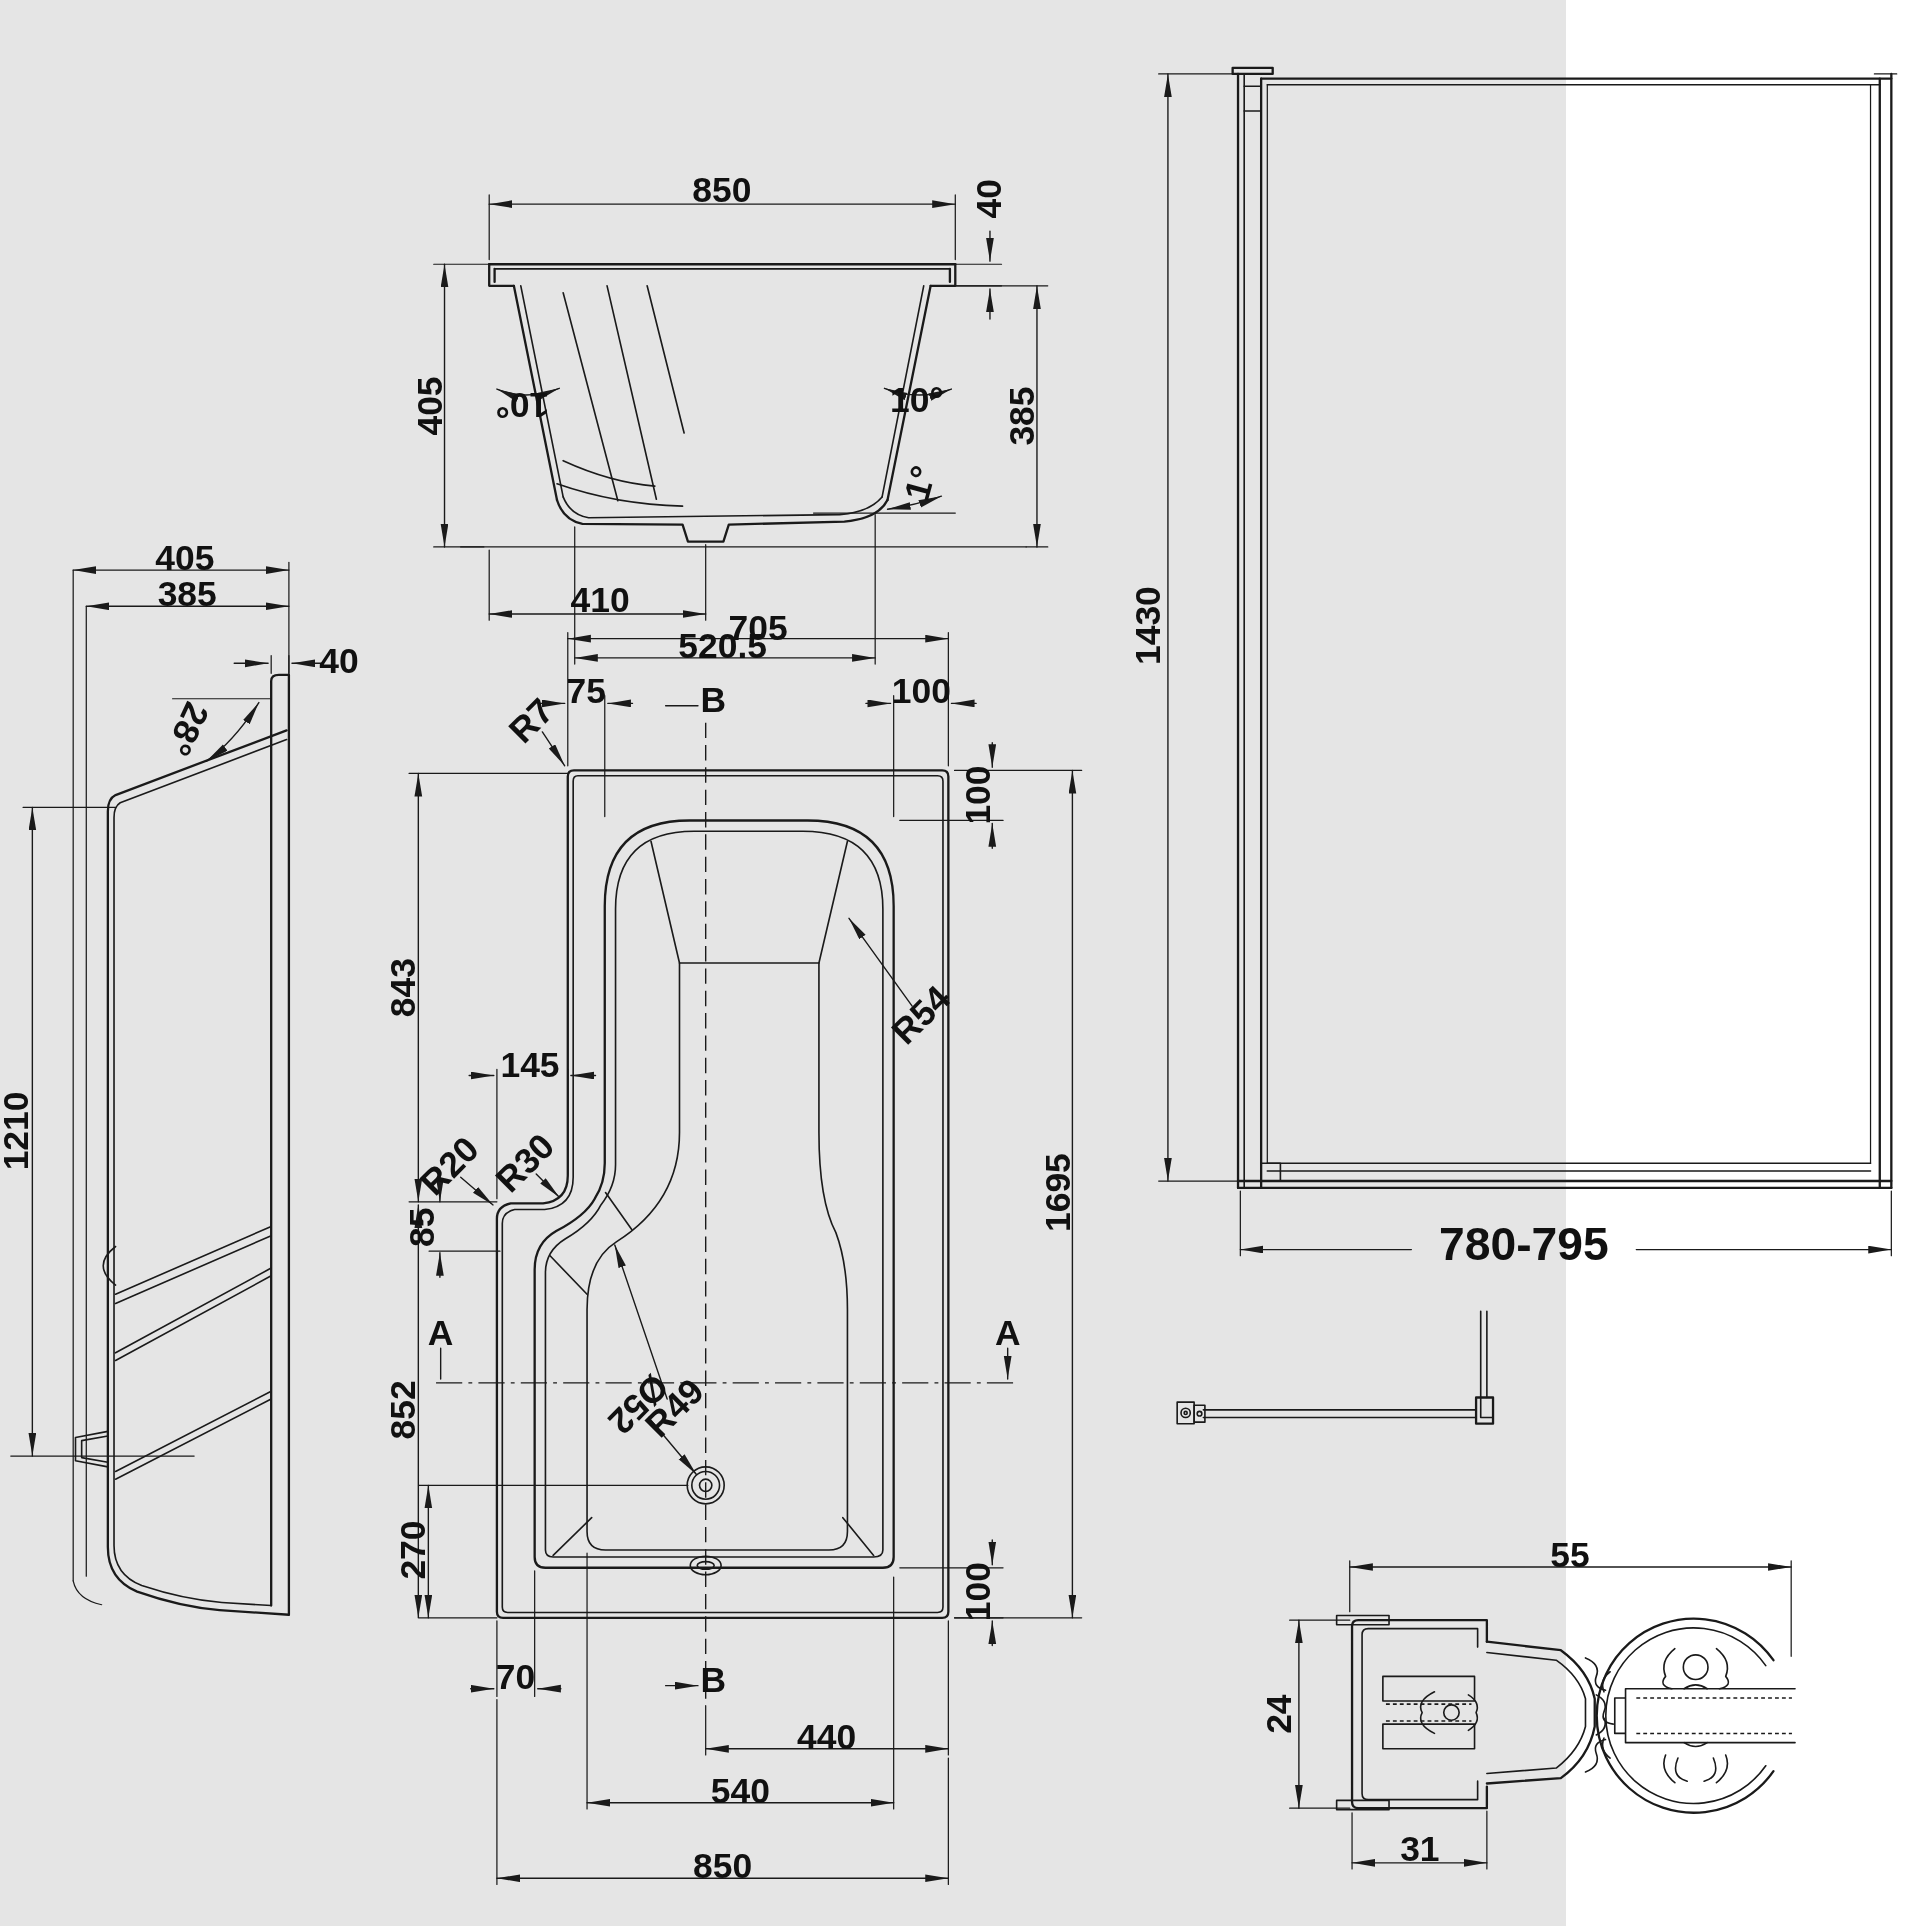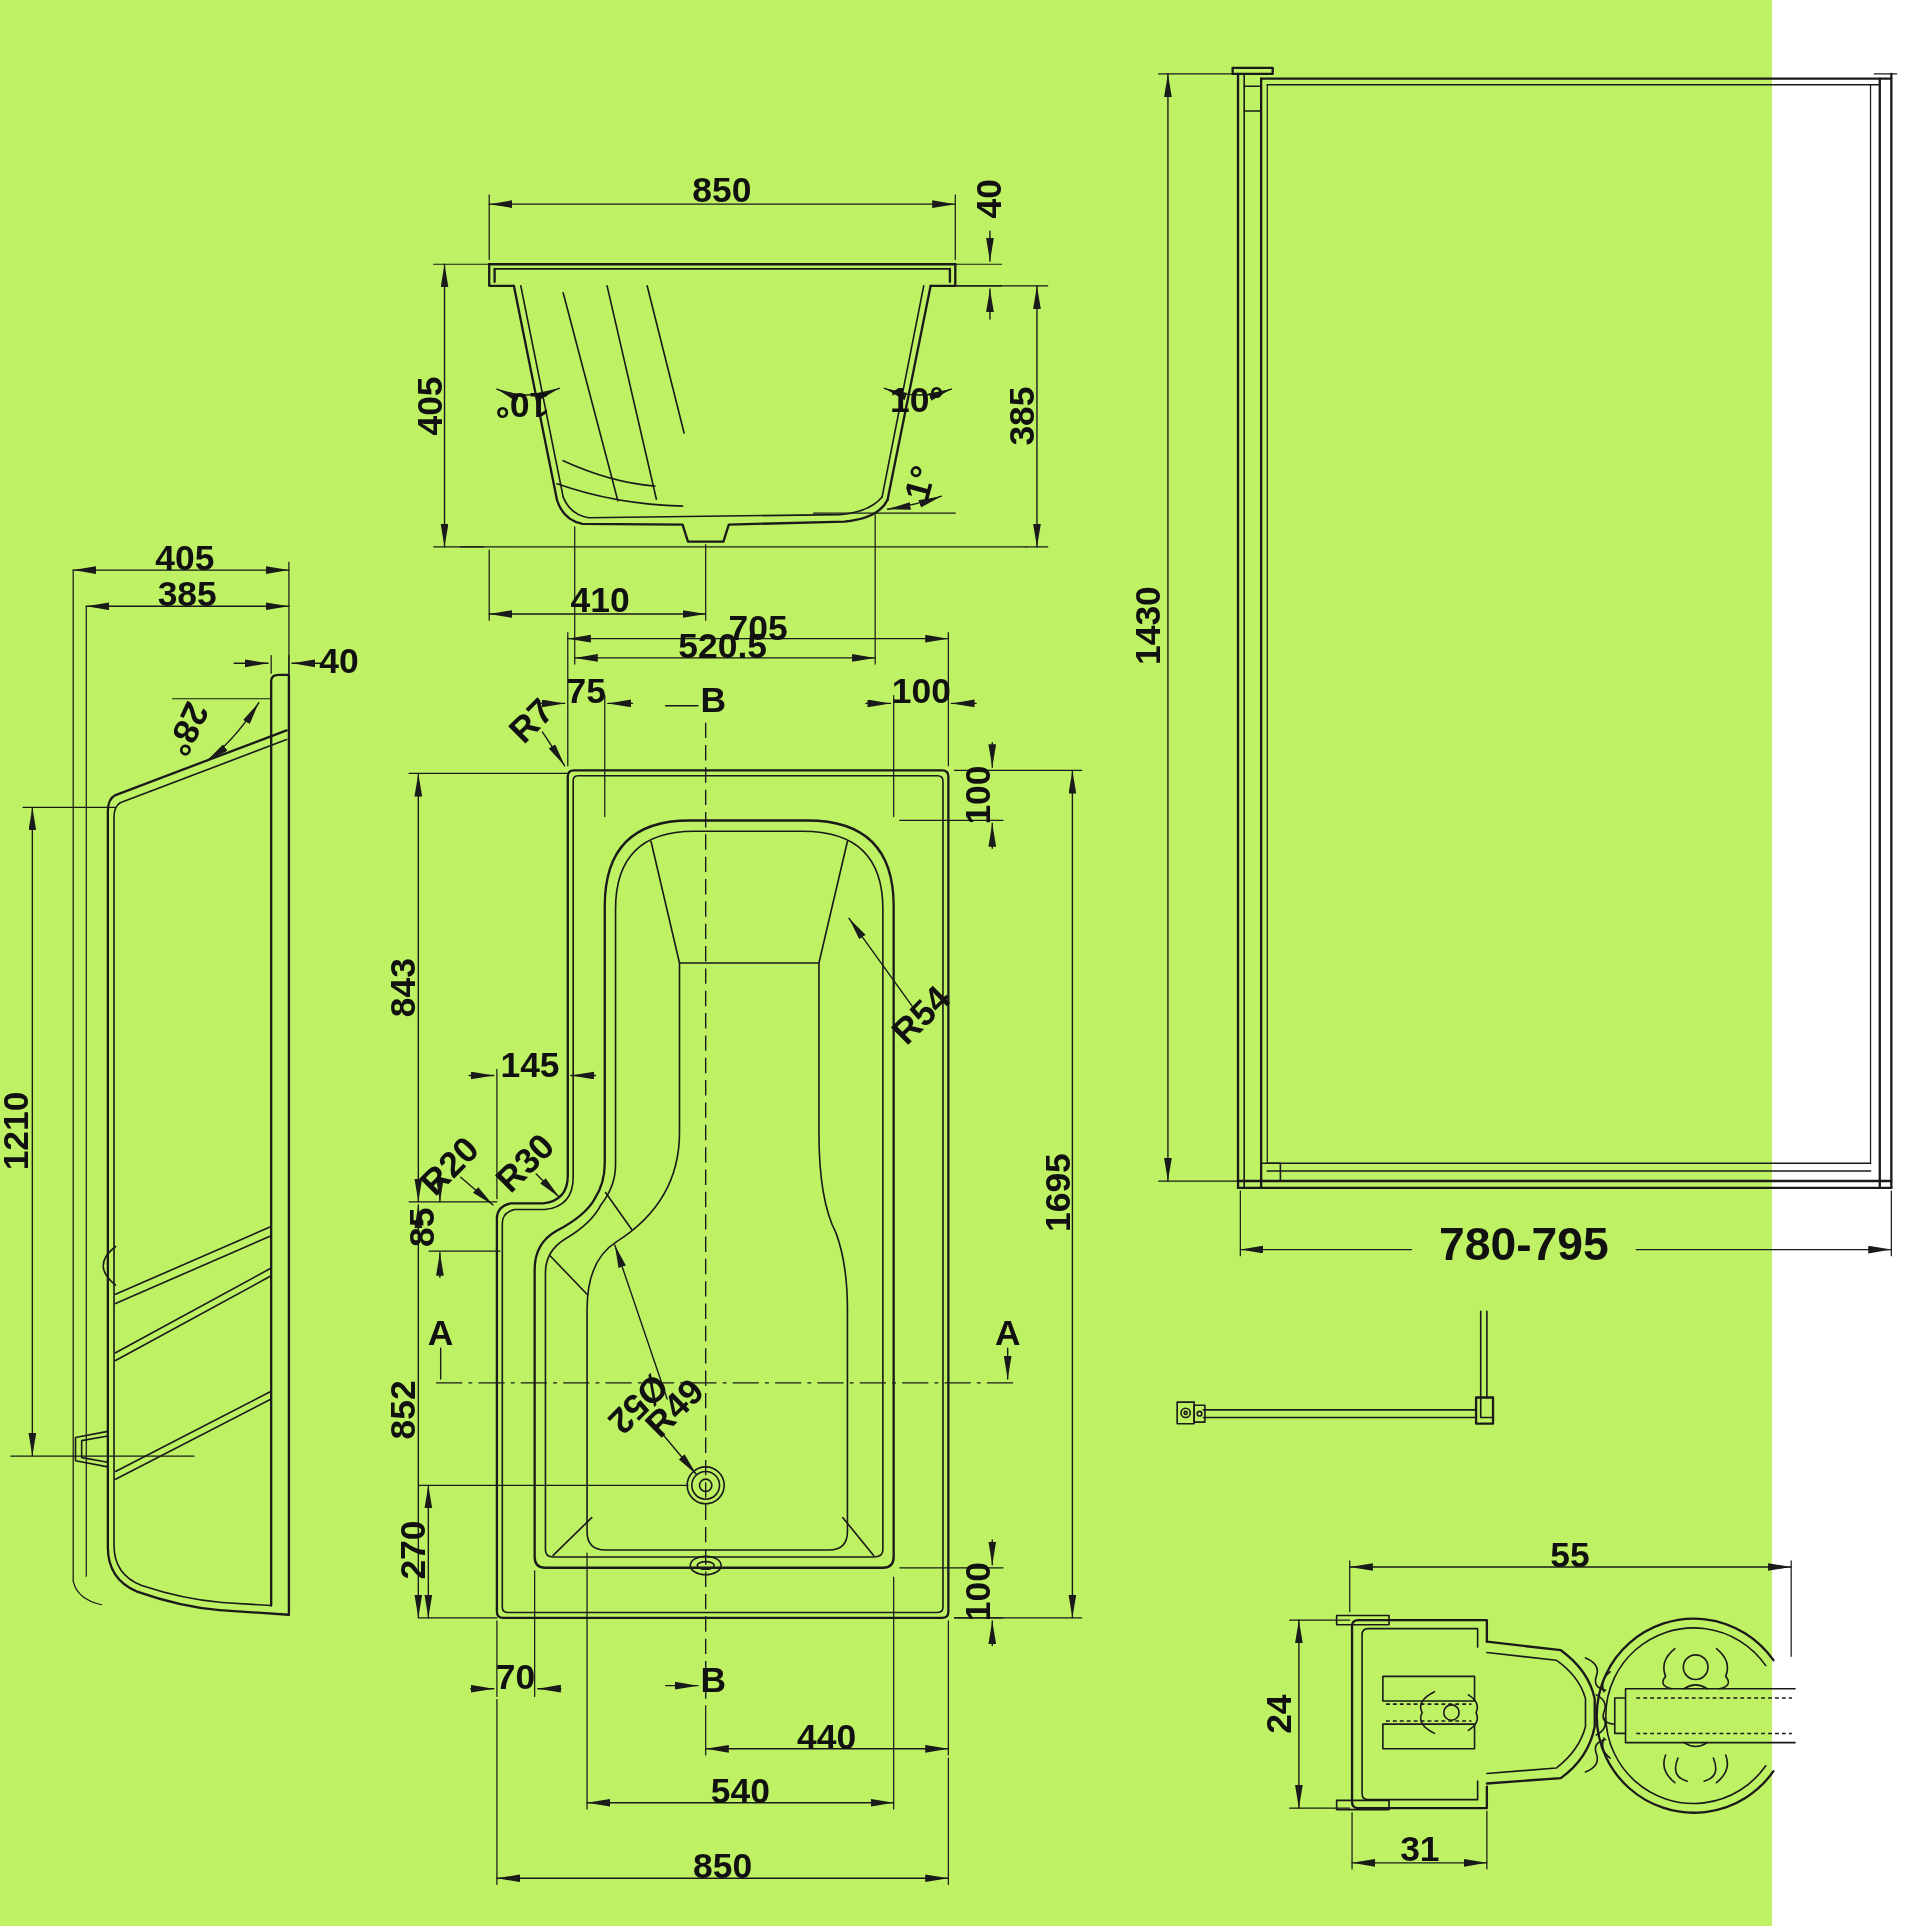--- a/index.html
+++ b/index.html
@@ -1,16 +1,16 @@
 <!DOCTYPE html>
 <html style="font-size:12.3px"><head>
 <meta charset="utf-8">
 <style>
   html,body{margin:0;padding:0;background:#fff;}
-  .page{width:1772px;height:1926px;background:#bef264;position:relative;font-family:"Liberation Sans",sans-serif;}
+  .page{width:1566px;height:1926px;background:#e5e5e5;position:relative;font-family:"Liberation Sans",sans-serif;}
   svg{display:block}
   .obj{stroke:#1a1a1a;fill:none;stroke-width:3;stroke-linecap:round;stroke-linejoin:round}
   .obj2{stroke:#1a1a1a;fill:none;stroke-width:2.1;stroke-linecap:round;stroke-linejoin:round}
   .thin{stroke:#1a1a1a;fill:none;stroke-width:1.6;stroke-linecap:round}
   .dim{stroke:#1a1a1a;fill:none;stroke-width:1.8;stroke-linecap:round}
   .ser{stroke:#1a1a1a;fill:none;stroke-width:2;stroke-dasharray:5 4}
   .cl{stroke:#1a1a1a;fill:none;stroke-width:1.8;stroke-dasharray:34 8 5 8}
   .bl{stroke:#1a1a1a;fill:none;stroke-width:1.8;stroke-dasharray:20 9}
   text{fill:#111;font-family:"Liberation Sans",sans-serif;font-weight:700}
 </style>

